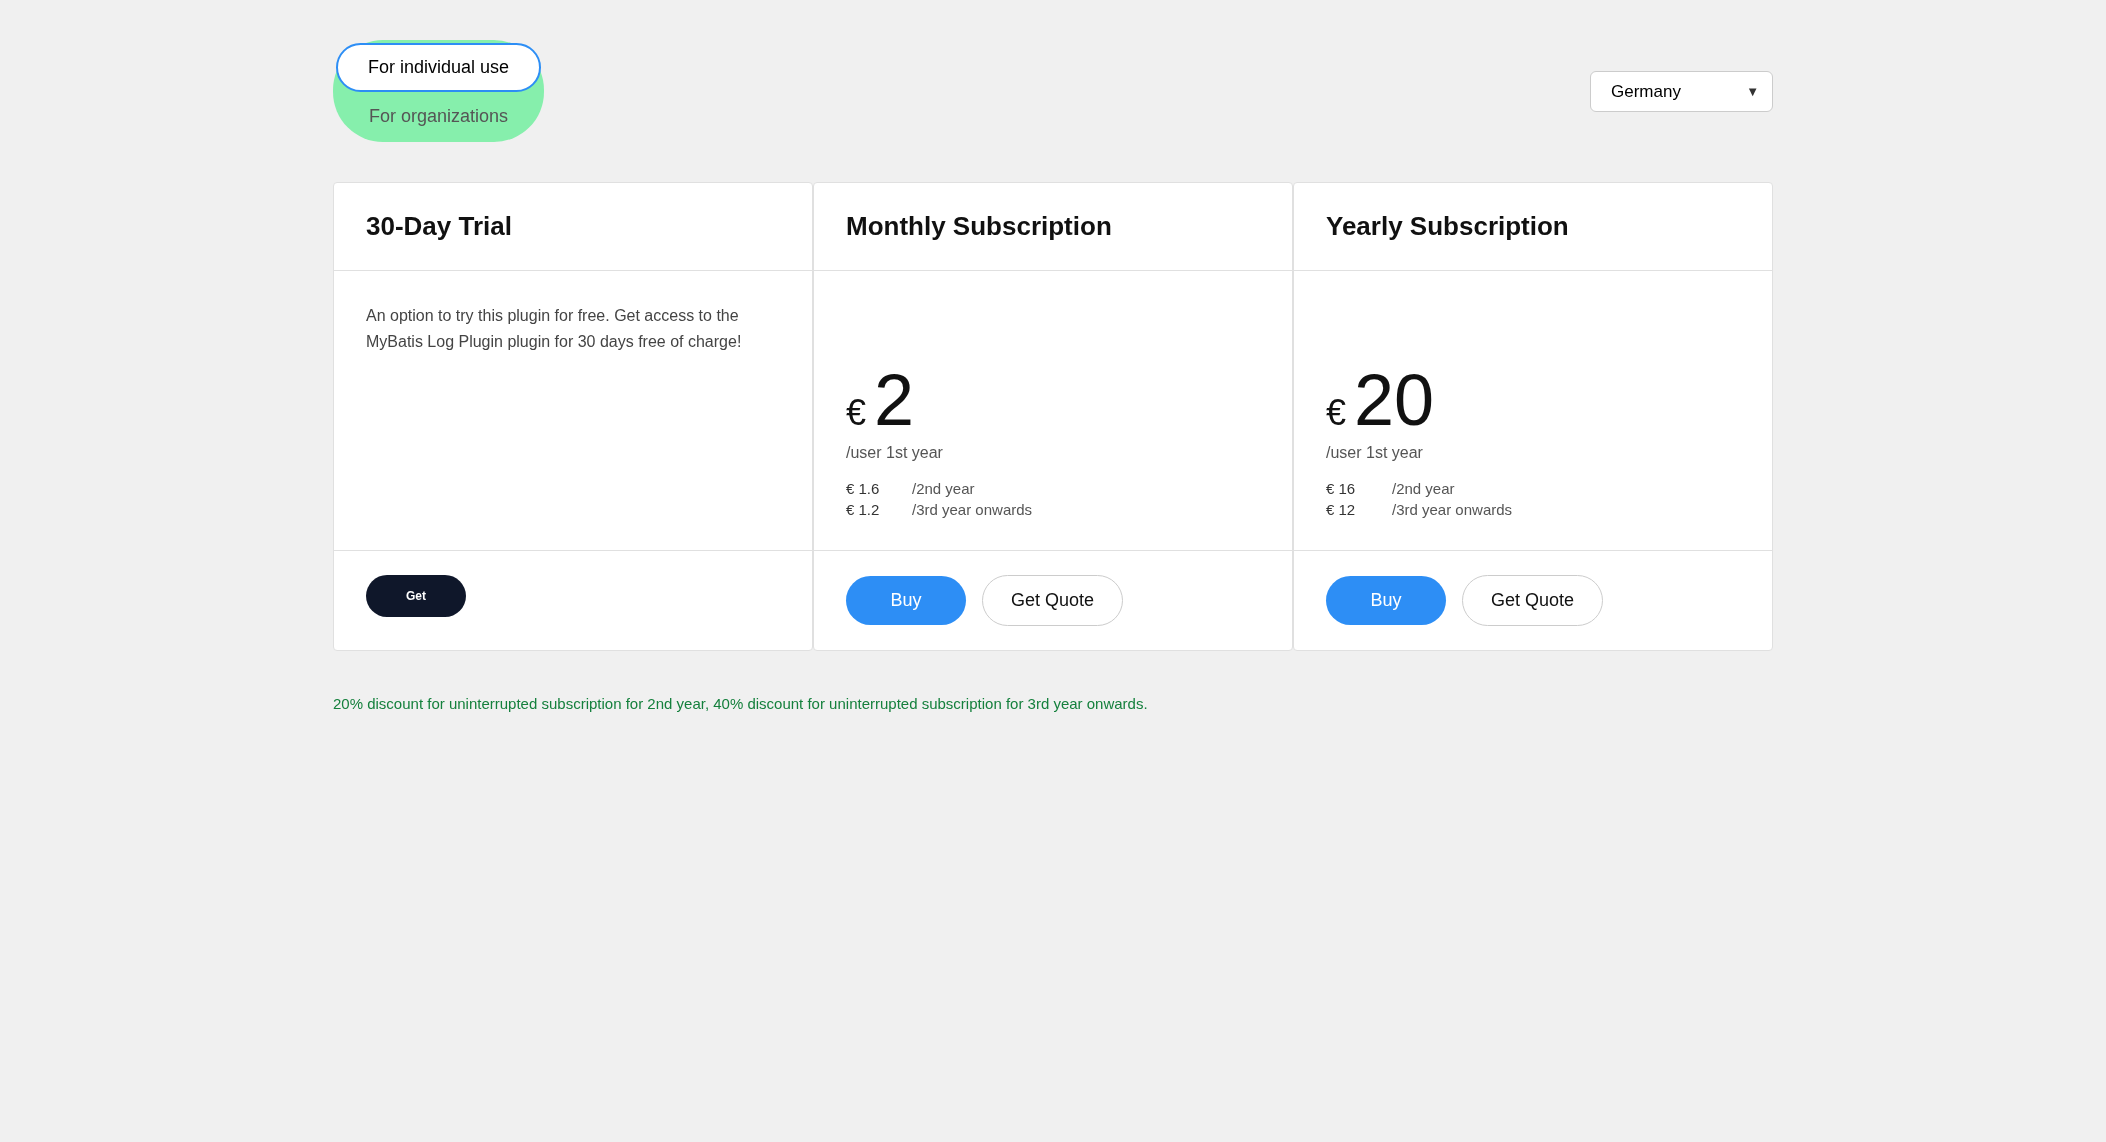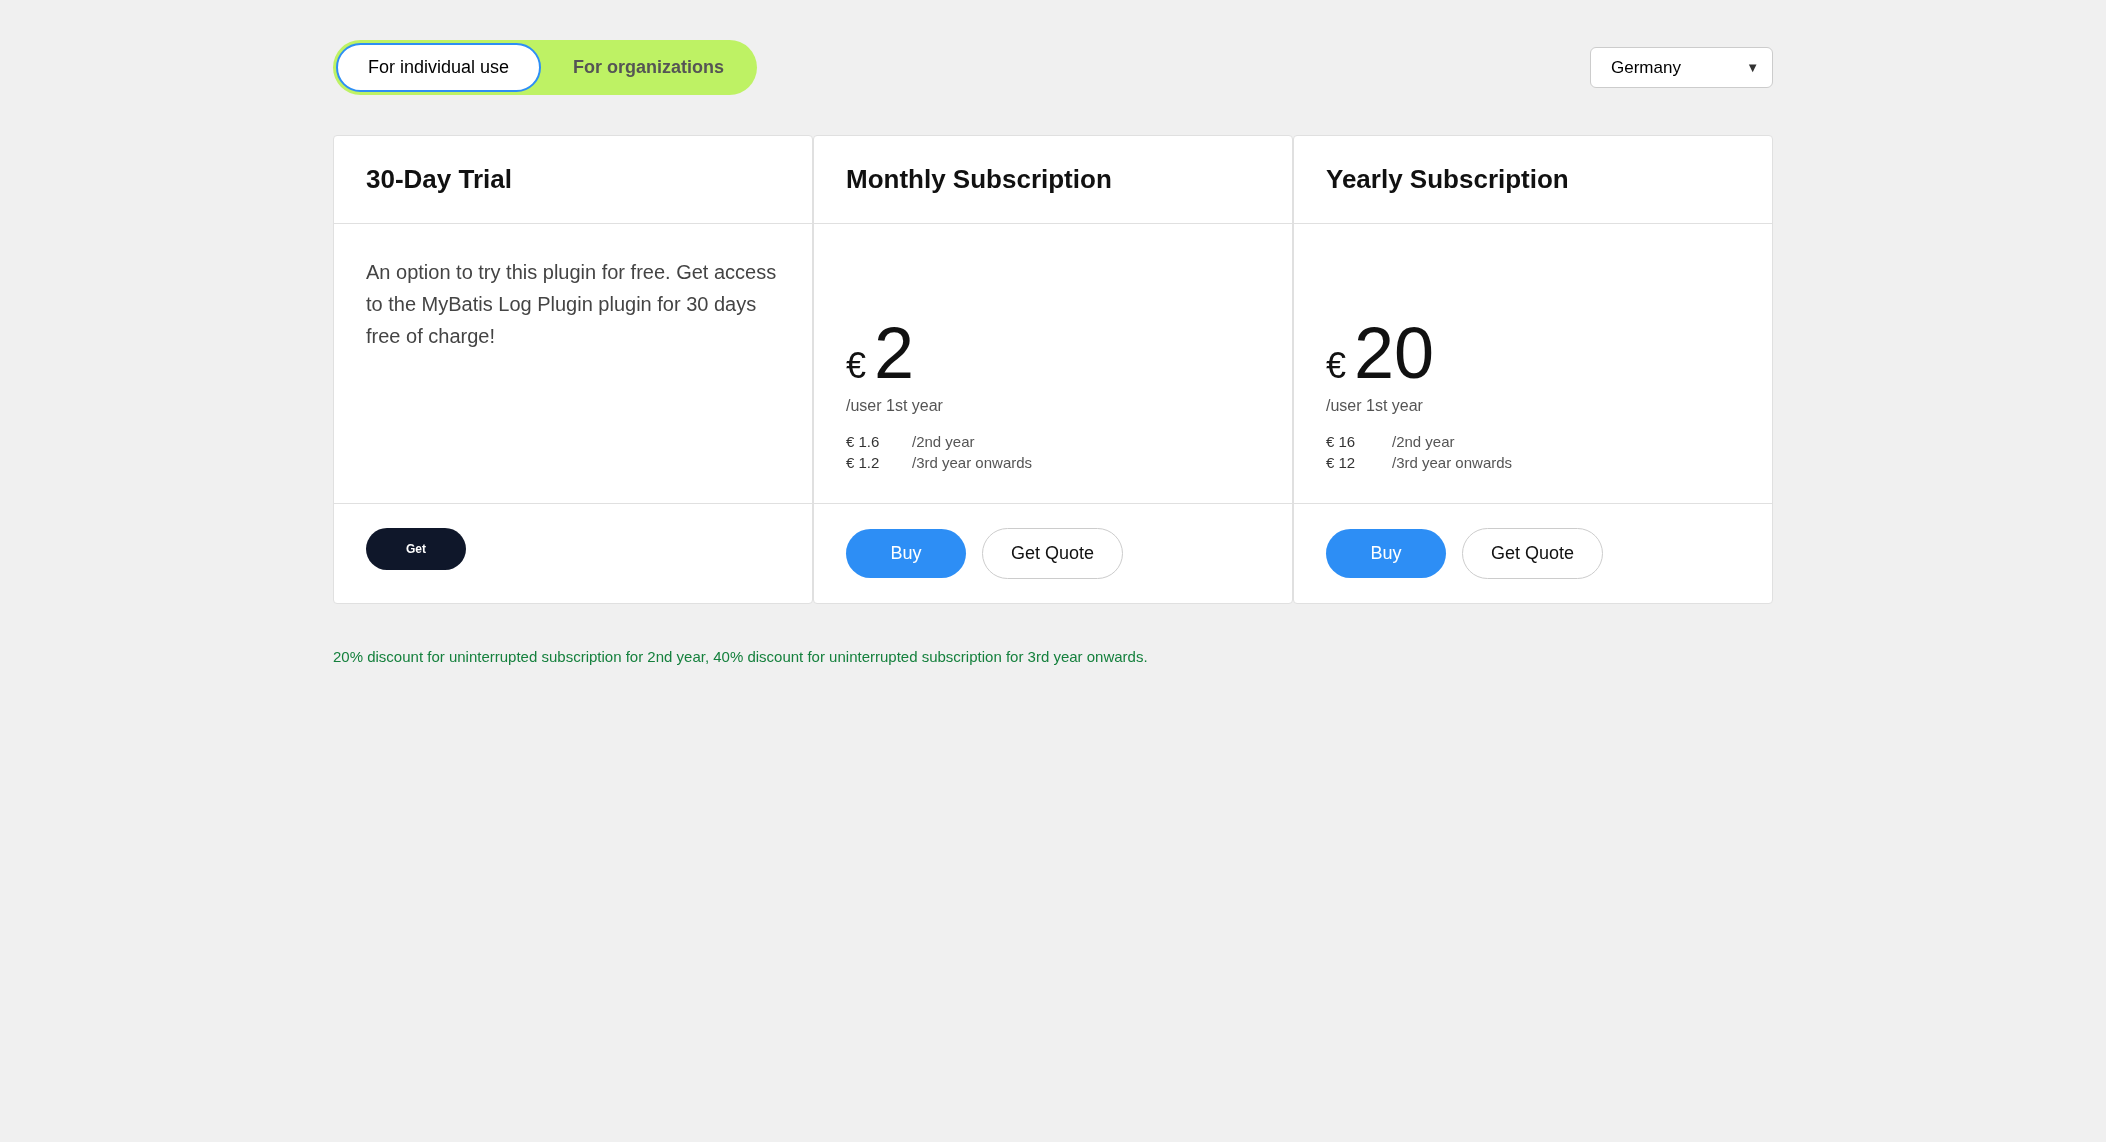--- a/index.html
+++ b/index.html
@@ -23,33 +23,34 @@
 
     .top-bar {
       display: flex;
       justify-content: space-between;
       align-items: center;
       margin-bottom: 40px;
     }
 
     .toggle-group {
       display: flex;
-      background: #bef264;
+      background: #86efac;
       border-radius: 50px;
       padding: 3px;
       gap: 2px;
+      flex-direction: column;
     }
 
     .toggle-btn {
       padding: 12px 30px;
       border-radius: 50px;
       border: none;
       cursor: pointer;
       font-size: 18px;
-      font-weight: 700;
+      font-weight: 400;
       transition: all 0.2s;
       background: transparent;
       color: #555;
     }
 
     .toggle-btn.active {
       background: white;
       border: 2px solid #2d8ef5;
       color: #000;
       font-weight: 500;
@@ -86,21 +87,21 @@
       display: flex;
       flex-direction: column;
       justify-content: flex-end;
     }
 
     .trial-card .card-body {
       justify-content: flex-start;
     }
 
     .trial-description {
-      font-size: 20px;
+      font-size: 16px;
       color: #444;
       line-height: 1.6;
     }
 
     .price-block {
       display: flex;
       flex-direction: column;
     }
 
     .price-main {

